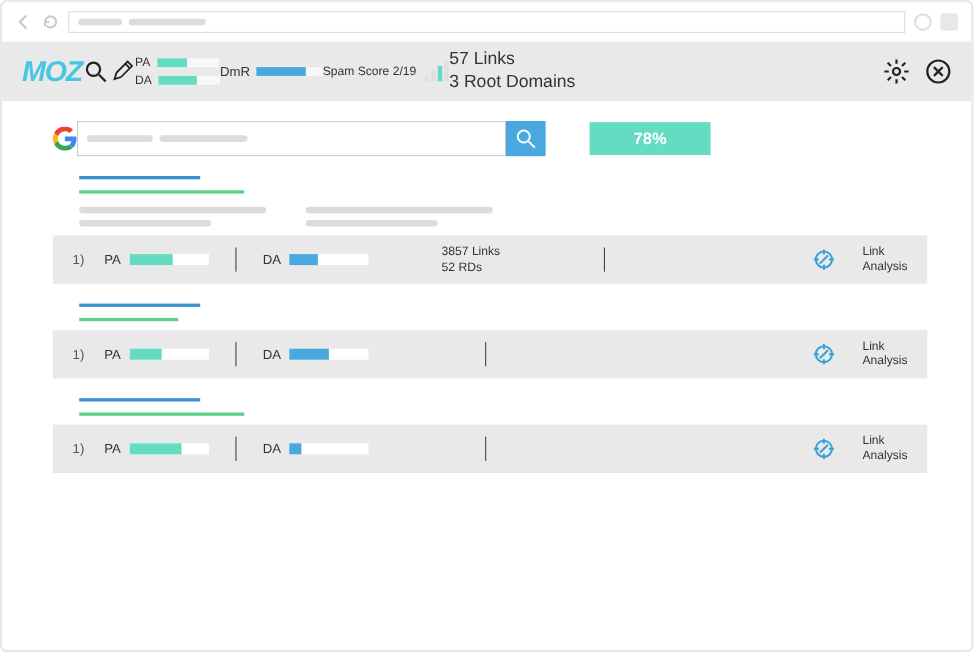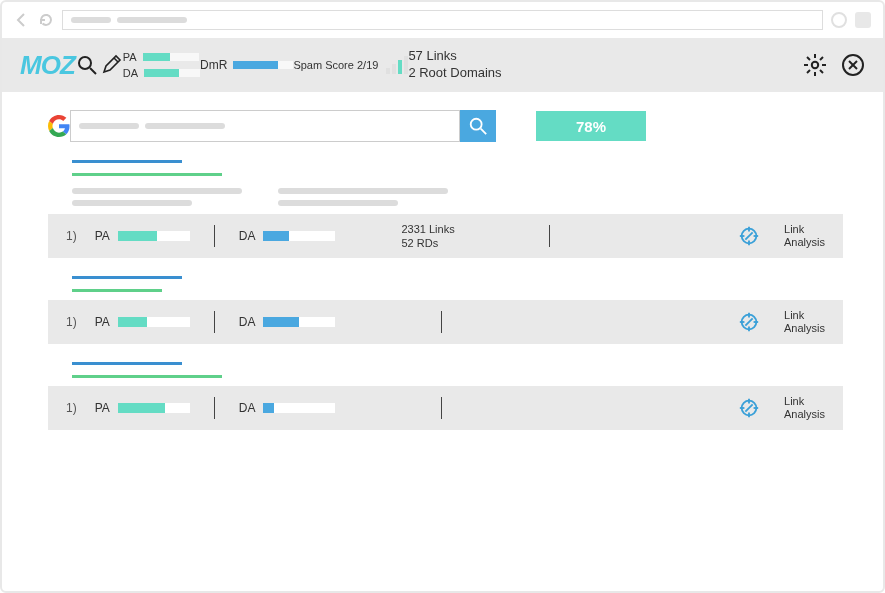--- a/index.html
+++ b/index.html
@@ -22,21 +22,21 @@
   .metric-group { display: flex; flex-direction: column; gap: 4px; font-size: 11px; }
   .metric-row { display: flex; align-items: center; gap: 6px; }
   .bar-track { width: 56px; height: 8px; background: #f8f8f8; position: relative; }
   .bar-fill-teal { height: 100%; background: #64dcc4; }
   .bar-fill-blue { height: 100%; background: #4aa8e0; }
 
   .spam { display: flex; align-items: center; gap: 8px; font-size: 11px; }
   .spam-bars { display: flex; align-items: flex-end; gap: 2px; height: 18px; }
   .spam-bars span { width: 4px; background: #e0e0e0; }
 
-  .link-counts { display: flex; flex-direction: column; font-size: 13px; line-height: 1.3; }
+  .link-counts { display: flex; flex-direction: column; font-size: 16px; line-height: 1.3; }
 
   .tbar-right { margin-left: auto; display: flex; align-items: center; gap: 14px; }
 
   
   .content { padding: 18px 40px 0 46px; }
   .searchrow { display: flex; align-items: center; }
   .google-g { width: 22px; height: 22px; }
   .searchbox { width: 390px; height: 32px; border: 1px solid #ccc; display: flex; align-items: center; padding: 0 8px; gap: 6px; }
   .searchbtn { width: 36px; height: 32px; background: #4aa8e0; display: flex; align-items: center; justify-content: center; }
   .score-pill { width: 110px; height: 30px; background: #64dcc4; color: #fff; font-weight: bold; font-size: 15px; display: flex; align-items: center; justify-content: center; margin-left: 40px; }
@@ -130,21 +130,21 @@
       <div class="spam-bars">
         <span style="height:6px"></span>
           <span style="height:10px"></span>
           <span style="height:14px;background:#64dcc4"></span>
           <span style="height:18px"></span>
       </div>
     </div>
 
     <div class="link-counts">
       <span>57 Links</span>
-      <span>2 Root Domains</span>
+      <span>3 Root Domains</span>
     </div>
 
     <div class="tbar-right">
       <span class="icon-btn">
         <svg width="24" height="24" viewBox="0 0 24 24">
             <circle cx="12" cy="12" r="3.2" stroke="#222" stroke-width="2" fill="none"></circle>
             <g stroke="#222" stroke-width="2">
               <line x1="12" y1="1" x2="12" y2="5"></line>
               <line x1="12" y1="19" x2="12" y2="23"></line>
               <line x1="1" y1="12" x2="5" y2="12"></line>
@@ -214,21 +214,21 @@
       </div>
       <span class="vdiv"></span>
       <div class="da-bar">
         <span>DA</span>
         <div class="bar-track">
                 <div class="bar-fill-blue" style="width:35%"></div>
               </div>
       </div>
       <div style="width:30px"></div>
       <div class="r-links-col">
-        <span>2331 Links</span>
+        <span>3857 Links</span>
         <span>52 RDs</span>
       </div>
       <span class="vdiv" style="margin-left:40px"></span>
       <div class="r-action">
         <svg width="22" height="22" viewBox="0 0 24 24">
           <circle cx="12" cy="12" r="8" stroke="#3aa0d8" stroke-width="2" fill="none"></circle>
           <line x1="12" y1="2" x2="12" y2="7" stroke="#3aa0d8" stroke-width="2"></line>
           <line x1="12" y1="17" x2="12" y2="22" stroke="#3aa0d8" stroke-width="2"></line>
           <line x1="2" y1="12" x2="7" y2="12" stroke="#3aa0d8" stroke-width="2"></line>
           <line x1="17" y1="12" x2="22" y2="12" stroke="#3aa0d8" stroke-width="2"></line>

